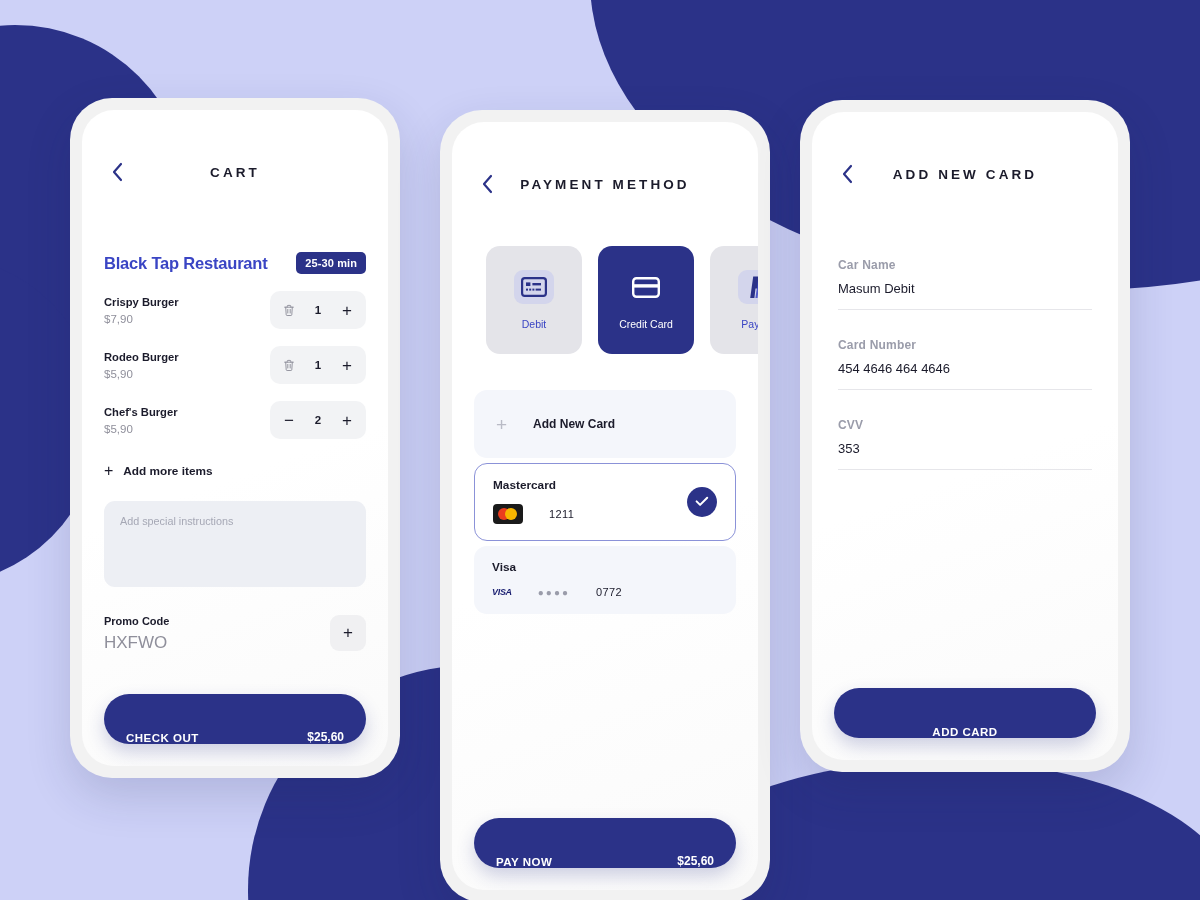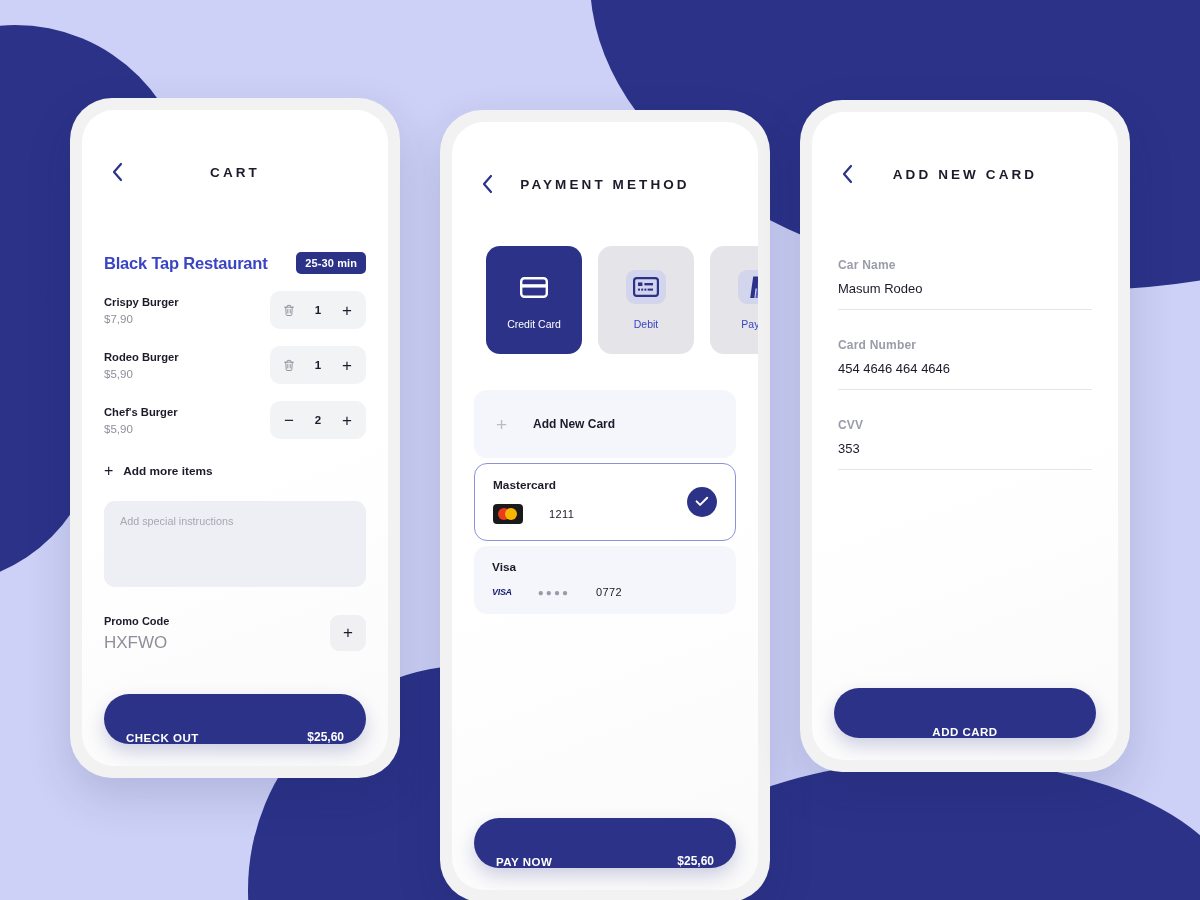--- a/index.html
+++ b/index.html
@@ -355,46 +355,46 @@
             <span>
               <svg width="13" height="20" viewBox="0 0 13 20" fill="none">
                 <path d="M10 2 L3 10 L10 18" stroke="#2B3288" stroke-width="2.2" stroke-linecap="round" stroke-linejoin="round"></path>
               </svg>
             </span>
           </div>
           <div class="screen-title">PAYMENT METHOD</div>
         </div>
 
         <div class="method-row">
-
-          <div class="method active">
-            <div class="m-iconbox">
-              <svg width="28" height="21" viewBox="0 0 28 21" fill="none">
-                <rect x="1.2" y="1.2" width="25.6" height="18.6" rx="3.2" stroke="#FFFFFF" stroke-width="2.4"></rect>
-                <rect x="1.2" y="7.2" width="25.6" height="3.4" fill="#FFFFFF"></rect>
-              </svg>
-            </div>
-            <div class="mlabel">Credit Card</div>
-          </div>
 
           <div class="method">
             <div class="m-iconbox">
               <svg width="26" height="20" viewBox="0 0 26 20" fill="none">
                 <rect x="1.1" y="1.1" width="23.8" height="17.8" rx="2.6" stroke="#2B3288" stroke-width="2.2"></rect>
                 <rect x="5" y="5.4" width="4.4" height="3.6" fill="#2B3288"></rect>
                 <rect x="11.4" y="6" width="8.6" height="2.4" fill="#2B3288"></rect>
                 <rect x="5" y="11.6" width="2" height="2" fill="#2B3288"></rect>
                 <rect x="8.2" y="11.6" width="2" height="2" fill="#2B3288"></rect>
                 <rect x="11.4" y="11.6" width="2" height="2" fill="#2B3288"></rect>
                 <rect x="14.6" y="11.6" width="5.4" height="2" fill="#2B3288"></rect>
               </svg>
             </div>
             <div class="mlabel">Debit</div>
           </div>
 
+          <div class="method active">
+            <div class="m-iconbox">
+              <svg width="28" height="21" viewBox="0 0 28 21" fill="none">
+                <rect x="1.2" y="1.2" width="25.6" height="18.6" rx="3.2" stroke="#FFFFFF" stroke-width="2.4"></rect>
+                <rect x="1.2" y="7.2" width="25.6" height="3.4" fill="#FFFFFF"></rect>
+              </svg>
+            </div>
+            <div class="mlabel">Credit Card</div>
+          </div>
+
           <div class="method">
             <div class="m-iconbox">
               <svg width="24" height="26" viewBox="0 0 24 26" fill="none">
                 <path d="M4.2 24 L7.2 2.6 h7.6 c4.2 0 6.4 2.3 5.7 6 -0.7 3.9 -3.6 5.9 -7.8 5.9 h-3.2 L8.4 24 z" fill="#2B3288"></path>
                 <path d="M9.4 24 L12 6.4 h5.2 c3.4 0 5 1.9 4.4 4.9 -0.7 3.4 -3.2 5.2 -6.7 5.2 h-2.6 L11.6 24 z" fill="#3A45C4" opacity="0.85"></path>
               </svg>
             </div>
             <div class="mlabel">PayPal</div>
           </div>
 
@@ -457,21 +457,21 @@
               </svg>
             </span>
           </div>
           <div class="screen-title">ADD NEW CARD</div>
         </div>
 
         <div class="form">
 
           <div class="field">
             <div class="field-label">Car Name</div>
-            <div class="field-value">Masum Rodeo</div>
+            <div class="field-value">Masum Debit</div>
           </div>
 
           <div class="field">
             <div class="field-label">Card Number</div>
             <div class="field-value">454 4646 464 4646</div>
           </div>
 
           <div class="field">
             <div class="field-label">CVV</div>
             <div class="field-value">353</div>

